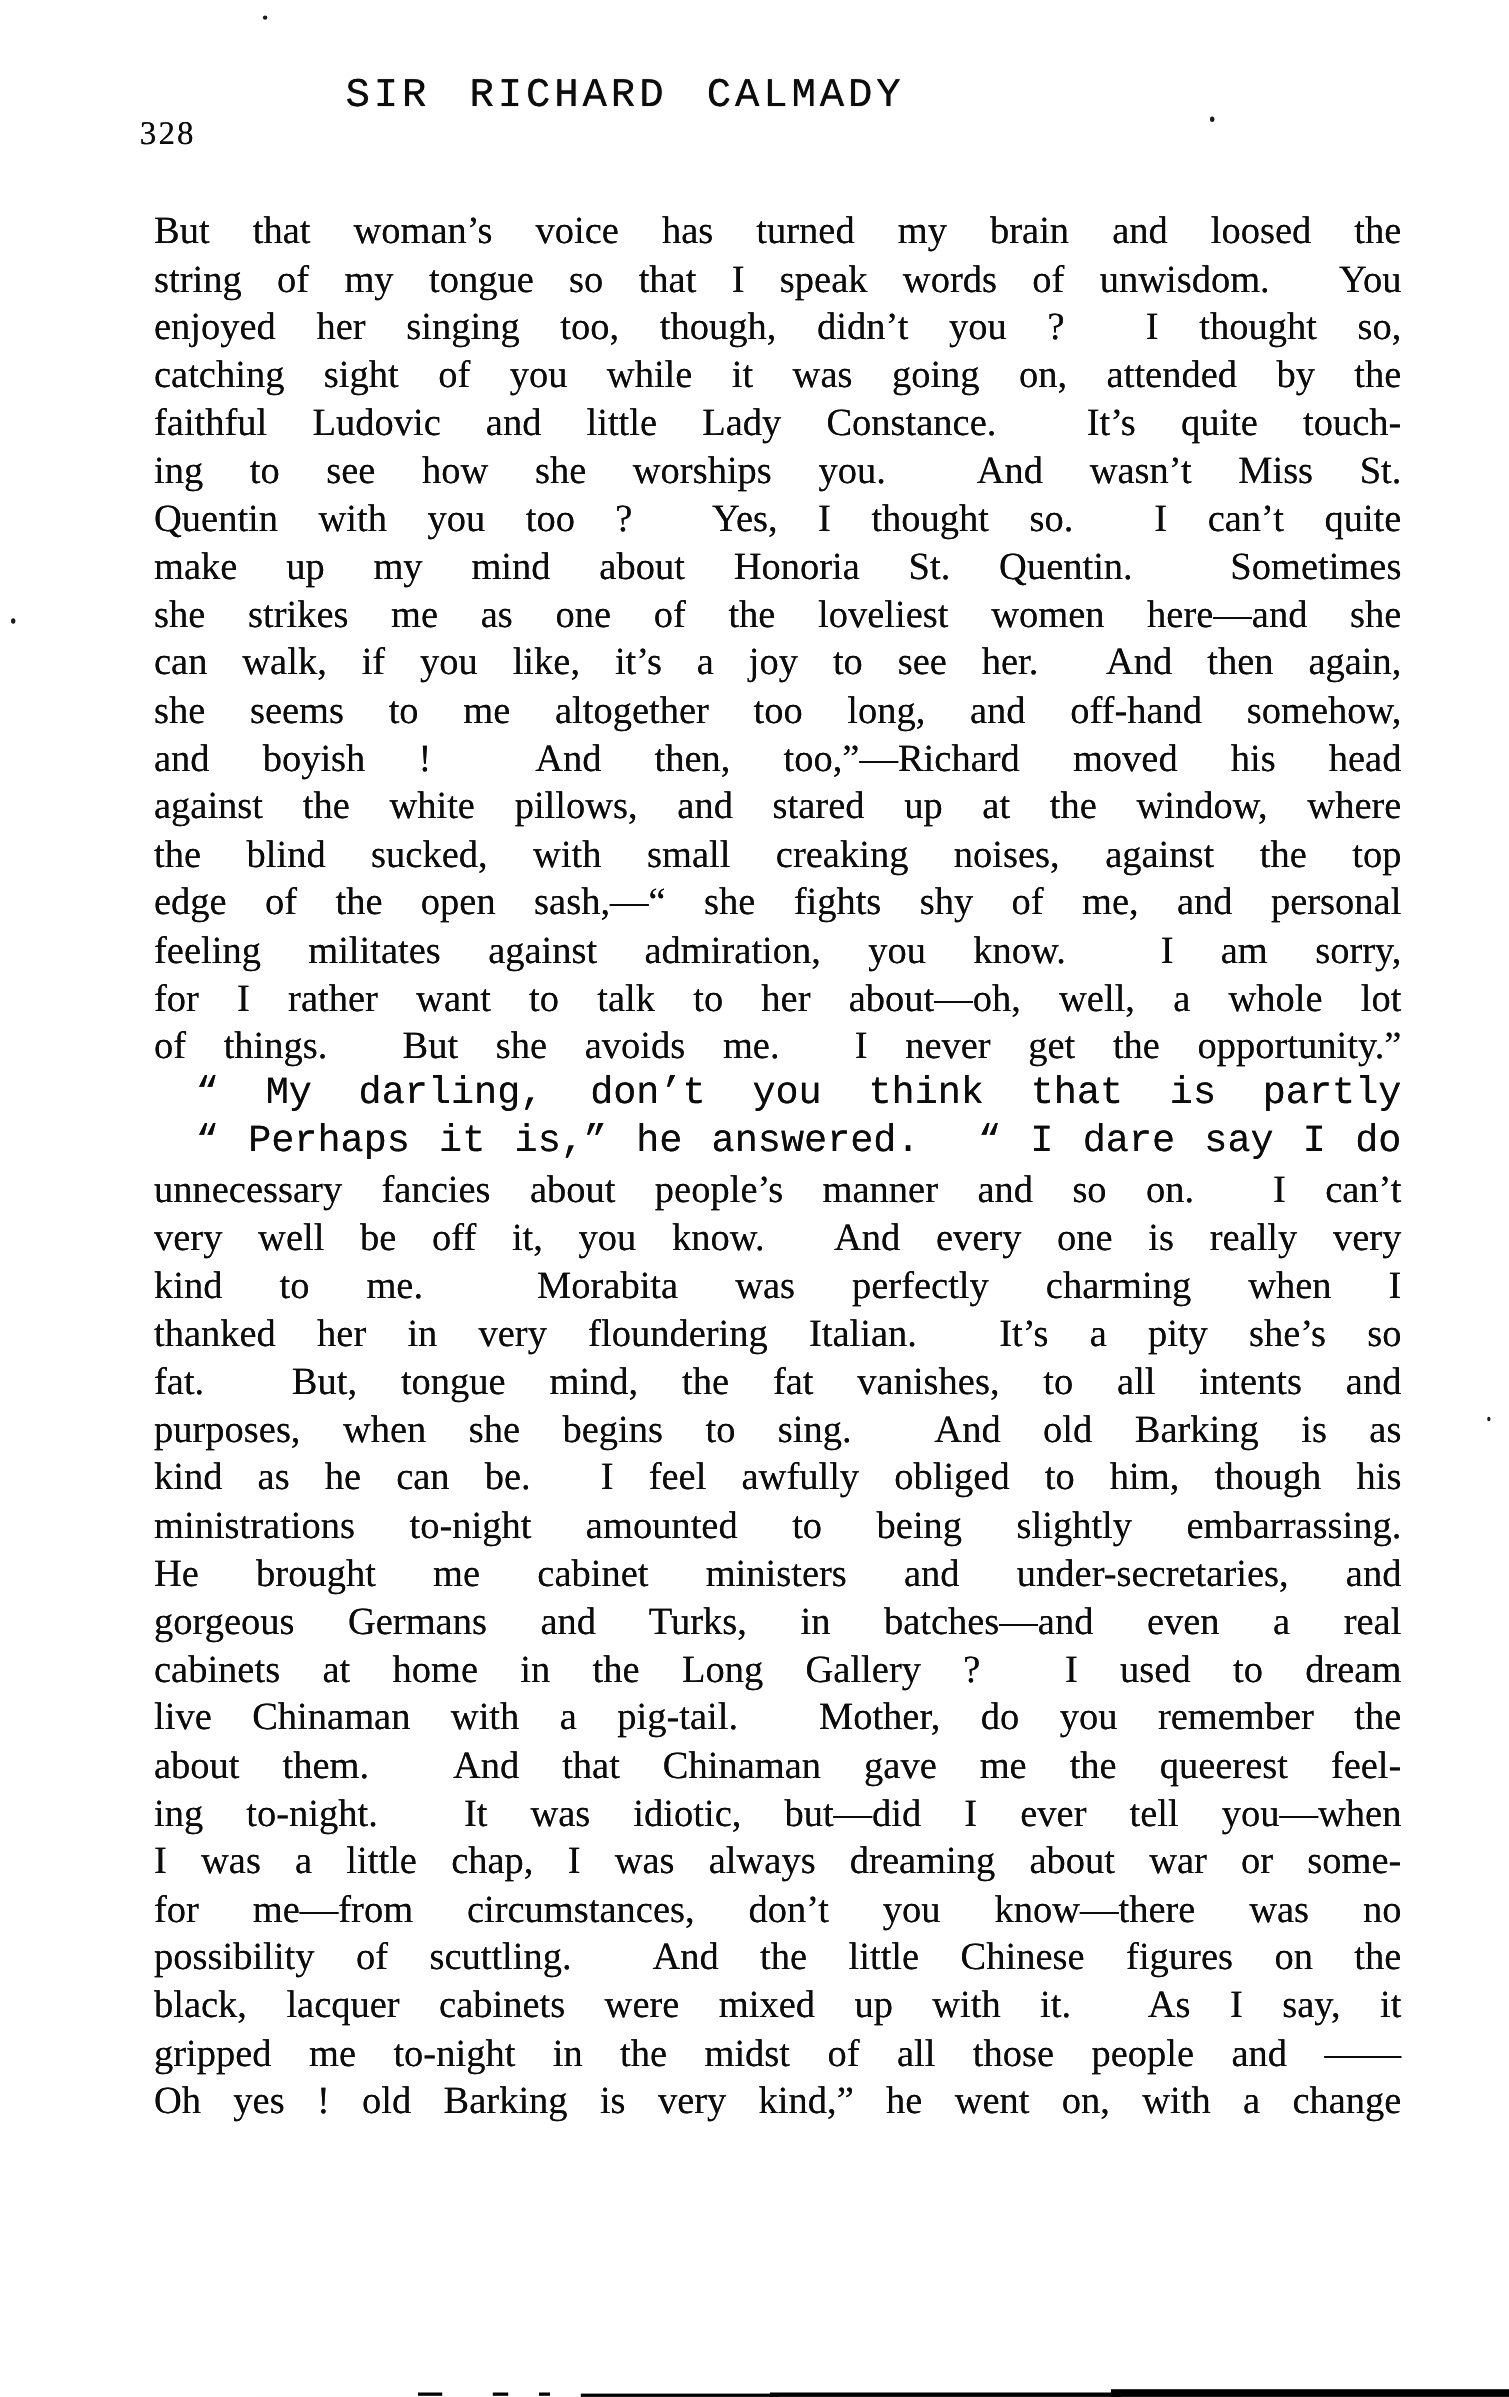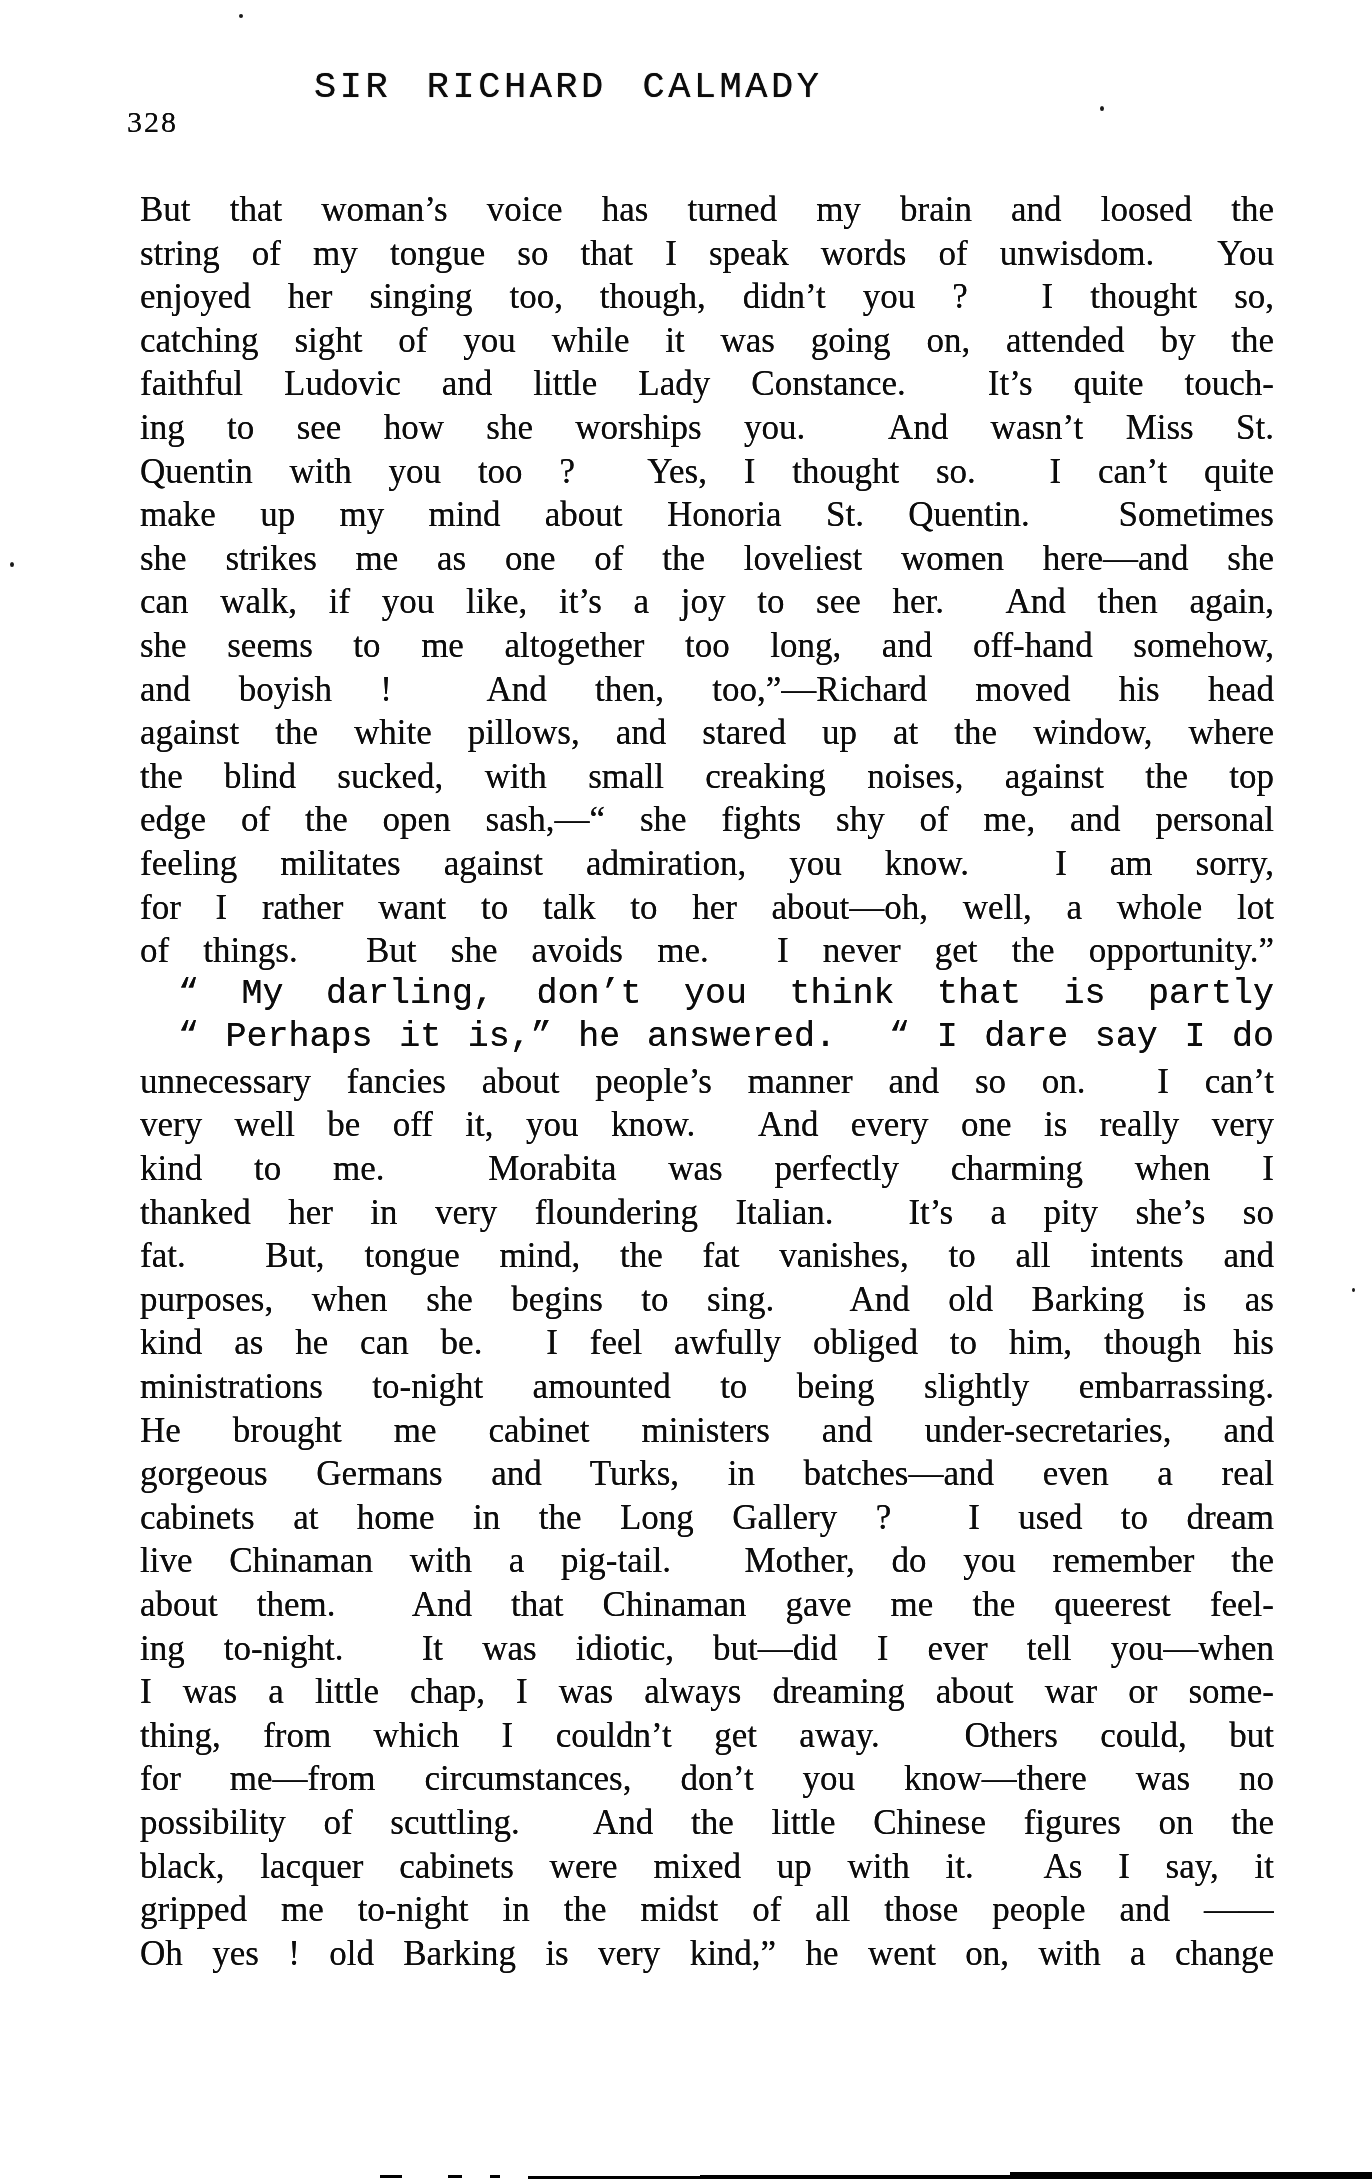--- a/index.html
+++ b/index.html
@@ -104,21 +104,20 @@
       <div class="line">purposes, when she begins to sing.  And old Barking is as</div>
       <div class="line">kind as he can be.  I feel awfully obliged to him, though his</div>
       <div class="line">ministrations to-night amounted to being slightly embarrassing.</div>
       <div class="line">He brought me cabinet ministers and under-secretaries, and</div>
       <div class="line">gorgeous Germans and Turks, in batches—and even a real</div>
       <div class="line">cabinets at home in the Long Gallery ?  I used to dream</div>
       <div class="line">live Chinaman with a pig-tail.  Mother, do you remember the</div>
       <div class="line">about them.  And that Chinaman gave me the queerest feel-</div>
       <div class="line">ing to-night.  It was idiotic, but—did I ever tell you—when</div>
       <div class="line">I was a little chap, I was always dreaming about war or some-</div>
-      <div class="line">thing, from which I couldn’t get away.  Others could, but</div>
       <div class="line">for me—from circumstances, don’t you know—there was no</div>
       <div class="line">possibility of scuttling.  And the little Chinese figures on the</div>
       <div class="line">black, lacquer cabinets were mixed up with it.  As I say, it</div>
       <div class="line">gripped me to-night in the midst of all those people and ——</div>
       <div class="line">Oh yes ! old Barking is very kind,” he went on, with a change</div>
     </div>
 
   <div class="scan-bar-seg" style="left:528px; bottom:0; width:180px; height:3px;"></div>
   <div class="scan-bar-seg" style="left:700px; bottom:0; width:320px; height:4px;"></div>
   <div class="scan-bar-seg" style="left:1010px; bottom:0; width:362px; height:7px;"></div>

